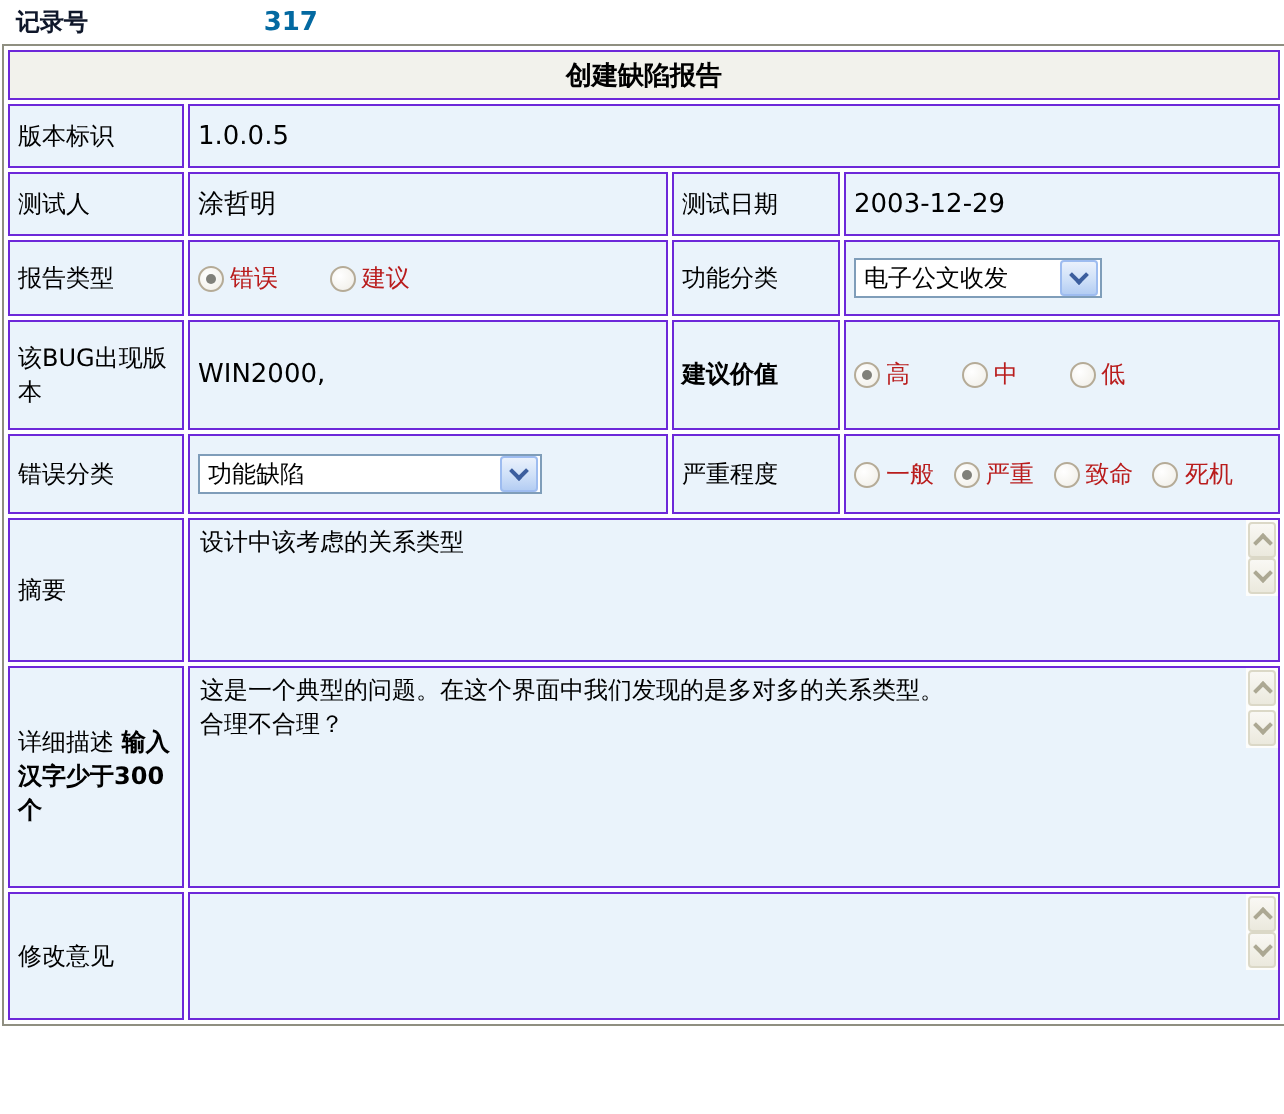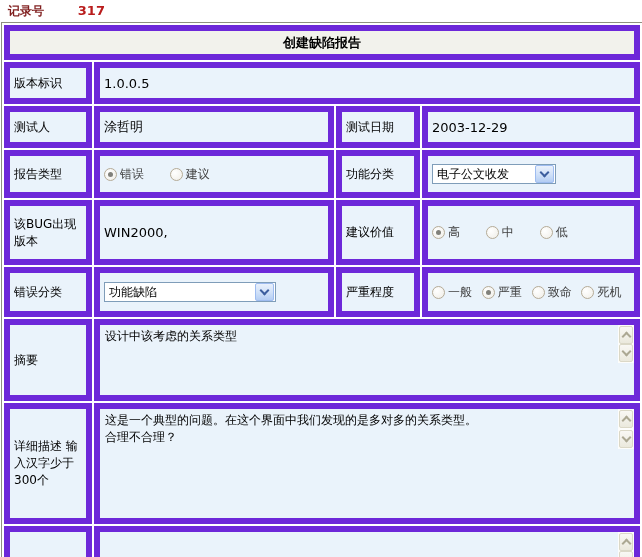--- a/index.html
+++ b/index.html
@@ -1,36 +1,36 @@
 <!DOCTYPE html>
 <html><head>
 <meta charset="utf-8">
 <style>
   html,body { margin:0; padding:0; background:#fff; }
   body { width:642px; height:557px; font-family:"DejaVu Sans", "Liberation Sans", sans-serif; font-size:12px; color:#000; overflow:hidden; }
 
   
   .record-row { height:19px; padding-top:3px; }
-  .record-label { color:#7f1d1d; margin-left:8px; font-weight:bold; }
-  .record-num { color:#b91c1c; font-weight:bold; font-size:13px; margin-left:30px; }
+  .record-label { color:#0f172a; margin-left:8px; font-weight:bold; }
+  .record-num { color:#0369a1; font-weight:bold; font-size:13px; margin-left:84px; }
 
   
   table.form { border-spacing:2px; background:#fff; border:1px solid #8f8f81; margin-left:1px; width:640px; table-layout:fixed; }
-  td { border:6px solid #6d28d9; background:#eaf3fb; vertical-align:middle; padding:3px 4px; overflow:hidden; }
+  td { border:1px solid #6d28d9; background:#eaf3fb; vertical-align:middle; padding:3px 4px; overflow:hidden; }
   tr.hdr td { background:#f2f2ec; text-align:center; font-weight:bold; font-size:13px; padding:2px; }
 
   .lbl { color:#000; }
-  .b { font-weight:normal; }
+  .b { font-weight:bold; }
   .val { font-size:13px;margin-top:48px; }
 
   
   .radio-item { display:inline-flex; align-items:center; vertical-align:middle; }
   .radio { width:11px; height:11px; border-radius:50%; border:1px solid #b5ab97; background:radial-gradient(circle at 35% 35%, #ffffff, #efede6); display:inline-block; position:relative; flex:none; }
   .radio.checked::after { content:""; position:absolute; left:3px; top:3px; width:5px; height:5px; border-radius:50%; background:#80807a; }
-  .radio-label { color:#404040; margin-left:3px; }
+  .radio-label { color:#b91c1c; margin-left:3px; }
   .gap-wide { margin-right:22px; }
   .gap-sm { margin-right:6px;justify-content:space-between; }
 
   
   .select { height:20px; background:#fff; border:1px solid #7f9db9; display:inline-flex; align-items:center; justify-content:space-between; padding-left:4px; vertical-align:middle; box-sizing:border-box; }
   .select-btn { width:17px; height:16px; margin-right:1px; border-radius:2px; background:linear-gradient(#eaf1fc, #cfe0f8 55%, #b4cdf3); border:1px solid #9ebcf0; display:flex; align-items:center; justify-content:center; flex:none; }
   .chev { width:5px; height:5px; border-left:2px solid #3c5e9e; border-top:2px solid #3c5e9e; display:inline-block; }
   .chev.down { transform:rotate(225deg); margin-top:-3px; }
   .chev.up { transform:rotate(45deg); margin-top:3px; }
   .chev.gray { border-color:#aca893; }

